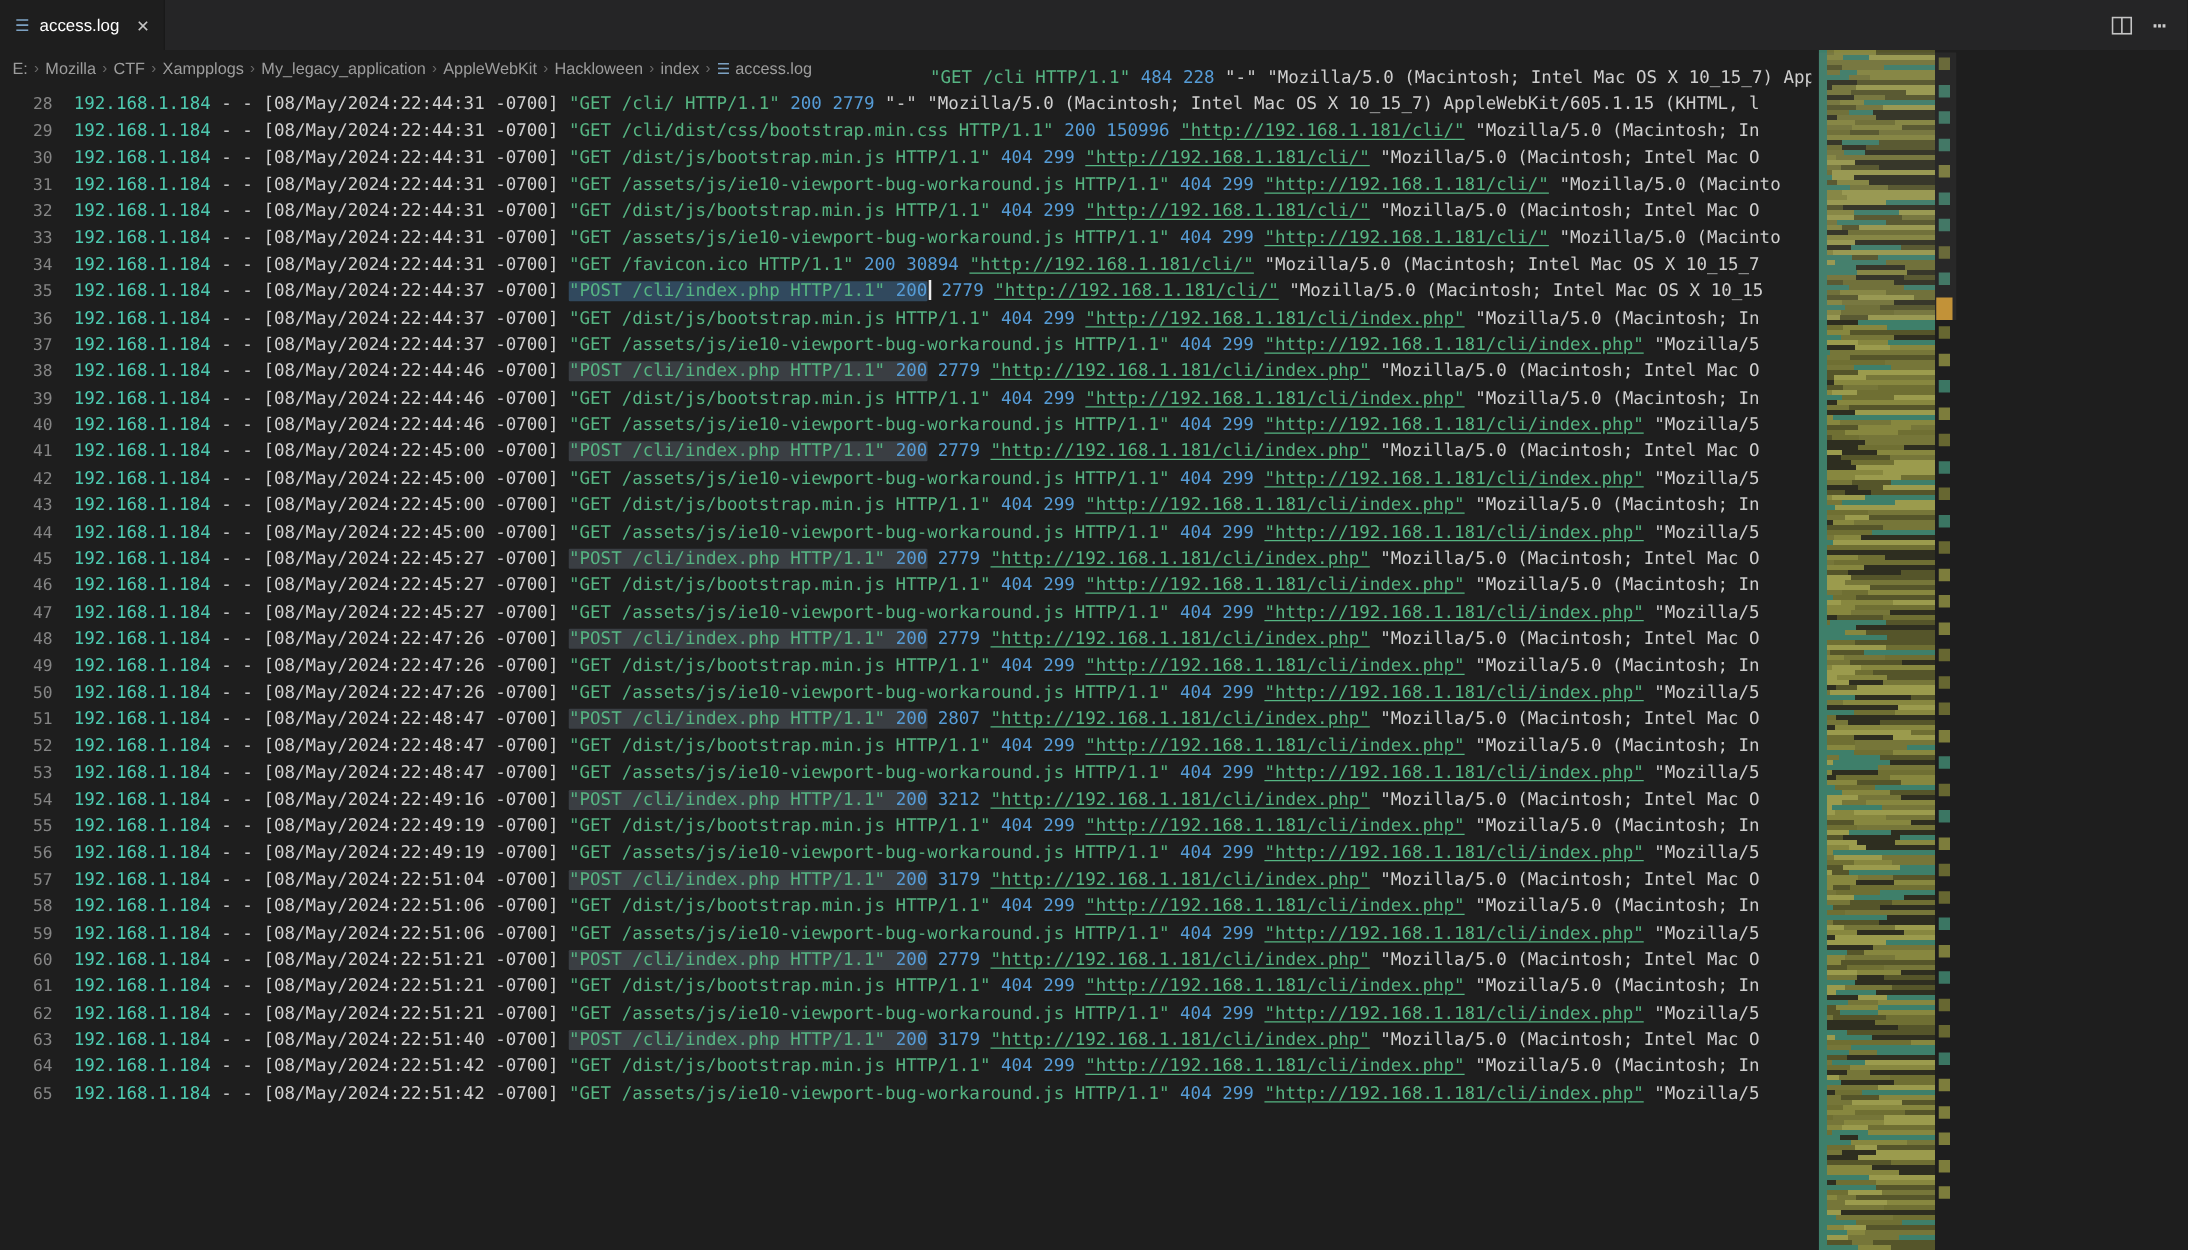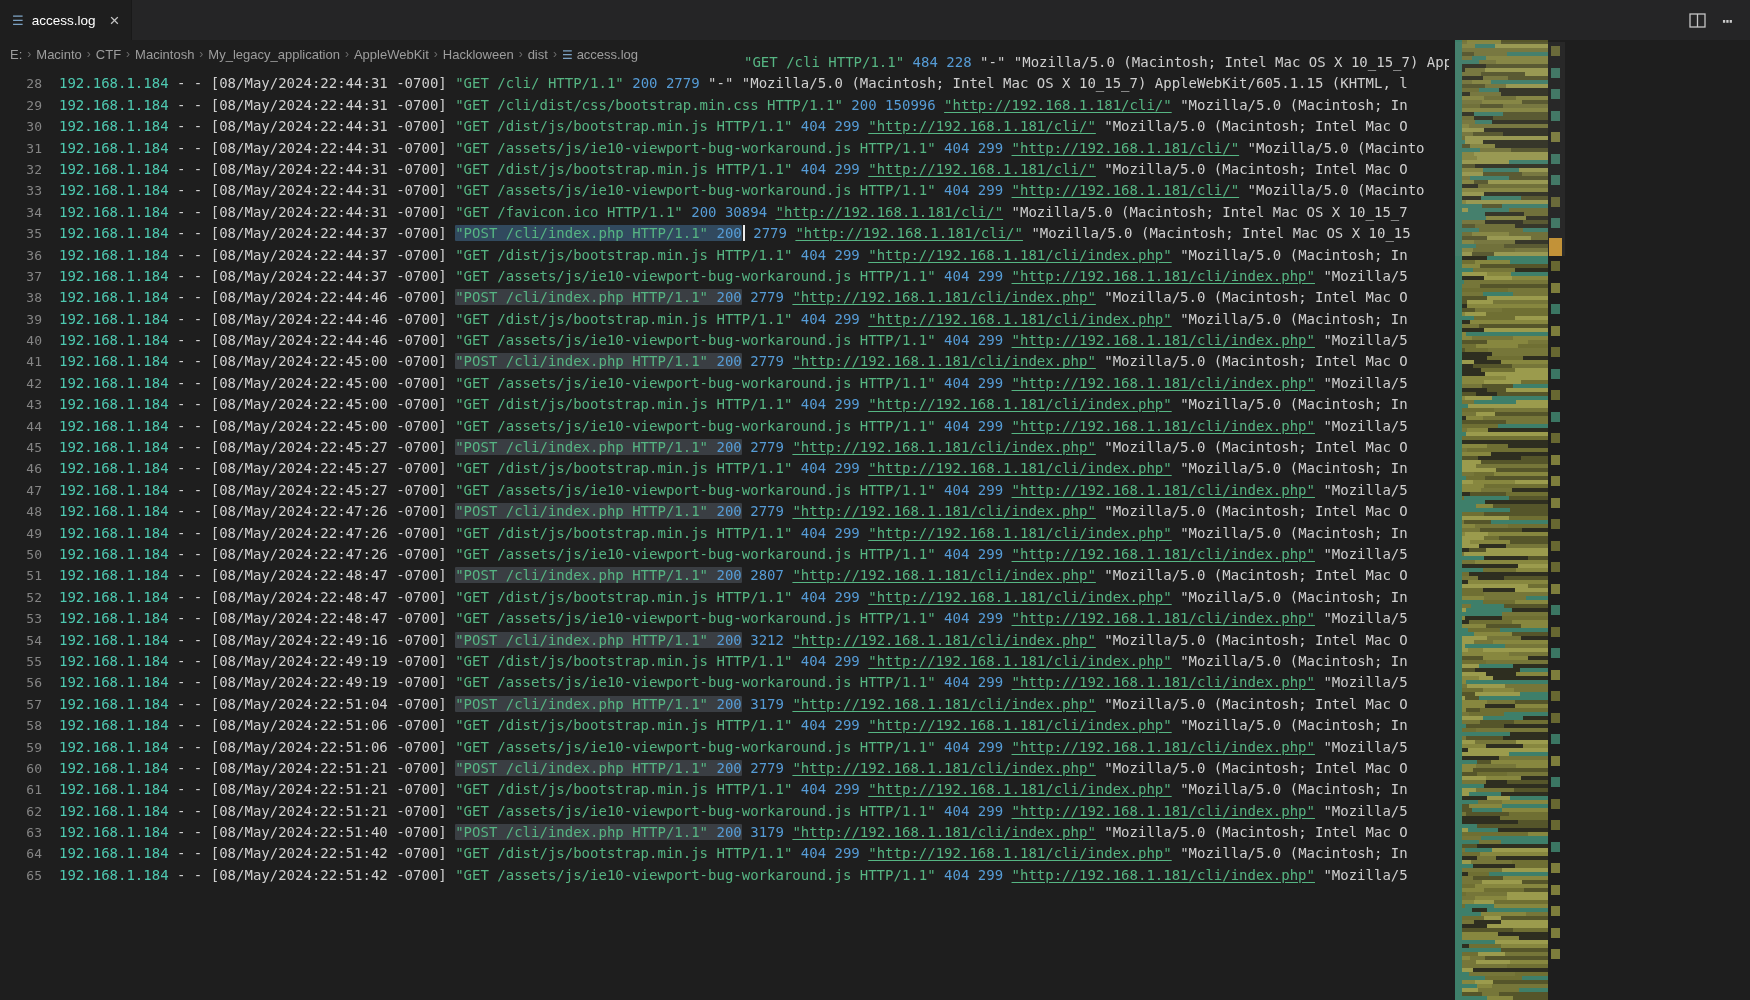--- a/index.html
+++ b/index.html
@@ -107,33 +107,33 @@
       <div class="row"><span class="ln">60</span><span><span class="ip">192.168.1.184</span><span class="w"> - - </span><span class="w">[08/May/2024:22:51:21 -0700]</span> <span class="hl"><span class="req">"POST /cli/index.php HTTP/1.1"</span> <span class="num">200</span></span> <span class="num">2779</span> <span class="url">"http://192.168.1.181/cli/index.php"</span> <span class="w">"Mozilla/5.0 (Macintosh; Intel Mac O</span></span></div>
       <div class="row"><span class="ln">61</span><span><span class="ip">192.168.1.184</span><span class="w"> - - </span><span class="w">[08/May/2024:22:51:21 -0700]</span> <span class="req">"GET /dist/js/bootstrap.min.js HTTP/1.1"</span> <span class="num">404</span> <span class="num">299</span> <span class="url">"http://192.168.1.181/cli/index.php"</span> <span class="w">"Mozilla/5.0 (Macintosh; In</span></span></div>
       <div class="row"><span class="ln">62</span><span><span class="ip">192.168.1.184</span><span class="w"> - - </span><span class="w">[08/May/2024:22:51:21 -0700]</span> <span class="req">"GET /assets/js/ie10-viewport-bug-workaround.js HTTP/1.1"</span> <span class="num">404</span> <span class="num">299</span> <span class="url">"http://192.168.1.181/cli/index.php"</span> <span class="w">"Mozilla/5</span></span></div>
       <div class="row"><span class="ln">63</span><span><span class="ip">192.168.1.184</span><span class="w"> - - </span><span class="w">[08/May/2024:22:51:40 -0700]</span> <span class="hl"><span class="req">"POST /cli/index.php HTTP/1.1"</span> <span class="num">200</span></span> <span class="num">3179</span> <span class="url">"http://192.168.1.181/cli/index.php"</span> <span class="w">"Mozilla/5.0 (Macintosh; Intel Mac O</span></span></div>
       <div class="row"><span class="ln">64</span><span><span class="ip">192.168.1.184</span><span class="w"> - - </span><span class="w">[08/May/2024:22:51:42 -0700]</span> <span class="req">"GET /dist/js/bootstrap.min.js HTTP/1.1"</span> <span class="num">404</span> <span class="num">299</span> <span class="url">"http://192.168.1.181/cli/index.php"</span> <span class="w">"Mozilla/5.0 (Macintosh; In</span></span></div>
       <div class="row"><span class="ln">65</span><span><span class="ip">192.168.1.184</span><span class="w"> - - </span><span class="w">[08/May/2024:22:51:42 -0700]</span> <span class="req">"GET /assets/js/ie10-viewport-bug-workaround.js HTTP/1.1"</span> <span class="num">404</span> <span class="num">299</span> <span class="url">"http://192.168.1.181/cli/index.php"</span> <span class="w">"Mozilla/5</span></span></div>
     </div>
   <div class="breadcrumb">
       <span class="bc-item">E:</span>
       <span class="bc-sep">›</span>
-      <span class="bc-item">Macinto</span>
+      <span class="bc-item">Mozilla</span>
       <span class="bc-sep">›</span>
       <span class="bc-item">CTF</span>
       <span class="bc-sep">›</span>
-      <span class="bc-item">Macintosh</span>
+      <span class="bc-item">Xampplogs</span>
       <span class="bc-sep">›</span>
       <span class="bc-item">My_legacy_application</span>
       <span class="bc-sep">›</span>
       <span class="bc-item">AppleWebKit</span>
       <span class="bc-sep">›</span>
       <span class="bc-item">Hackloween</span>
       <span class="bc-sep">›</span>
-      <span class="bc-item">dist</span>
+      <span class="bc-item">index</span>
       <span class="bc-sep">›</span>
       <span class="bc-item"><span class="bc-file-icon">☰</span>access.log</span>
     </div>
   <div class="minimap">
       <div class="mrow" style="background: linear-gradient(90deg, rgb(62, 127, 106) 0%, rgb(62, 127, 106) 7%, rgb(118, 118, 57) 7%, rgb(118, 118, 57) 13%, rgb(135, 135, 63) 13%, rgb(135, 135, 63) 49%, rgb(85, 85, 42) 49%, rgb(85, 85, 42) 100%);"></div>
       <div class="mrow" style="background: linear-gradient(90deg, rgb(62, 127, 106) 0%, rgb(62, 127, 106) 7%, rgb(135, 135, 63) 7%, rgb(135, 135, 63) 21%, rgb(62, 127, 106) 21%, rgb(62, 127, 106) 43%, rgb(155, 155, 77) 43%, rgb(155, 155, 77) 100%);"></div>
       <div class="mrow" style="background: linear-gradient(90deg, rgb(62, 127, 106) 0%, rgb(62, 127, 106) 7%, rgb(118, 118, 57) 7%, rgb(118, 118, 57) 12%, rgb(118, 118, 57) 12%, rgb(118, 118, 57) 45%, rgb(118, 118, 57) 45%, rgb(118, 118, 57) 100%);"></div>
       <div class="mrow" style="background: linear-gradient(90deg, rgb(62, 127, 106) 0%, rgb(62, 127, 106) 7%, rgb(85, 85, 42) 7%, rgb(85, 85, 42) 20%, rgb(118, 118, 57) 20%, rgb(118, 118, 57) 56%, rgb(62, 127, 106) 56%, rgb(62, 127, 106) 100%);"></div>
       <div class="mrow" style="background: linear-gradient(90deg, rgb(62, 127, 106) 0%, rgb(62, 127, 106) 7%, rgb(118, 118, 57) 7%, rgb(118, 118, 57) 18%, rgb(62, 127, 106) 18%, rgb(62, 127, 106) 33%, rgb(135, 135, 63) 33%, rgb(135, 135, 63) 100%);"></div>
       <div class="mrow" style="background: linear-gradient(90deg, rgb(62, 127, 106) 0%, rgb(62, 127, 106) 7%, rgb(62, 127, 106) 7%, rgb(62, 127, 106) 26%, rgb(118, 118, 57) 26%, rgb(118, 118, 57) 44%, rgb(135, 135, 63) 44%, rgb(135, 135, 63) 100%);"></div>

